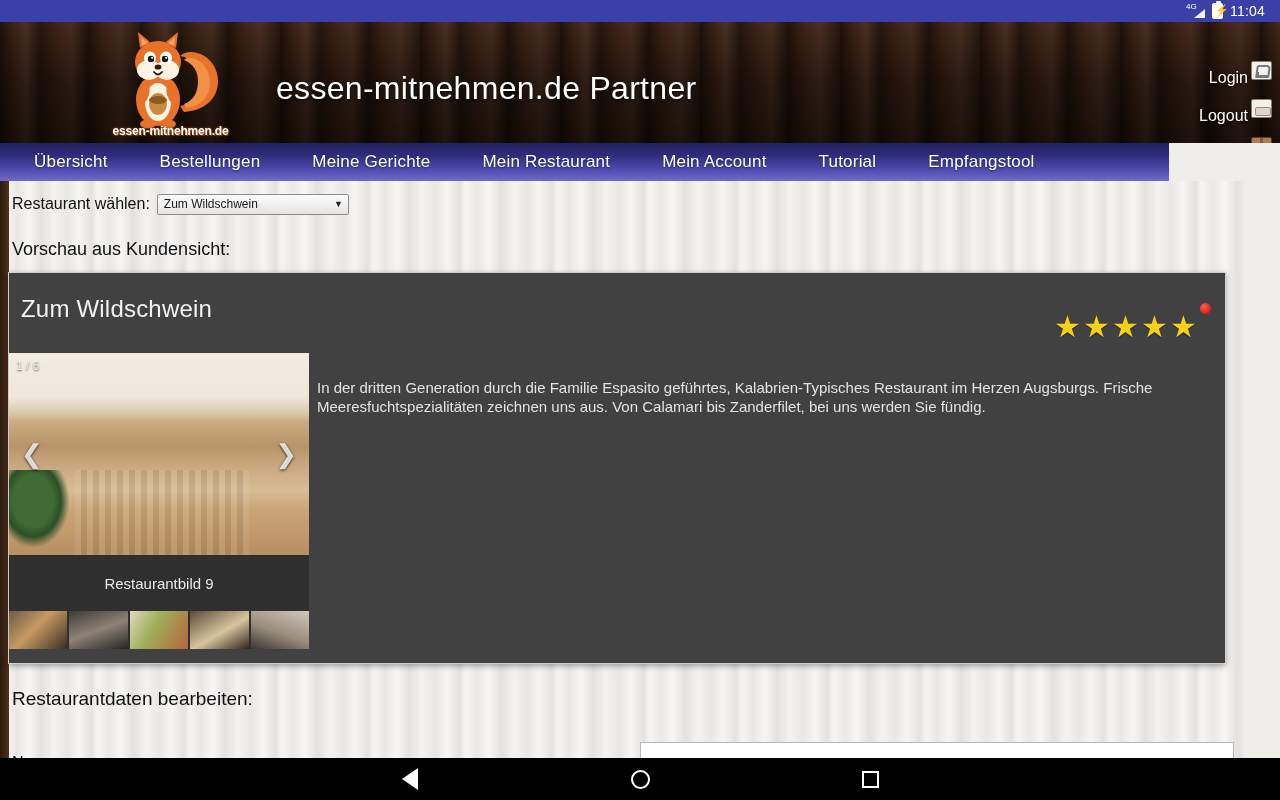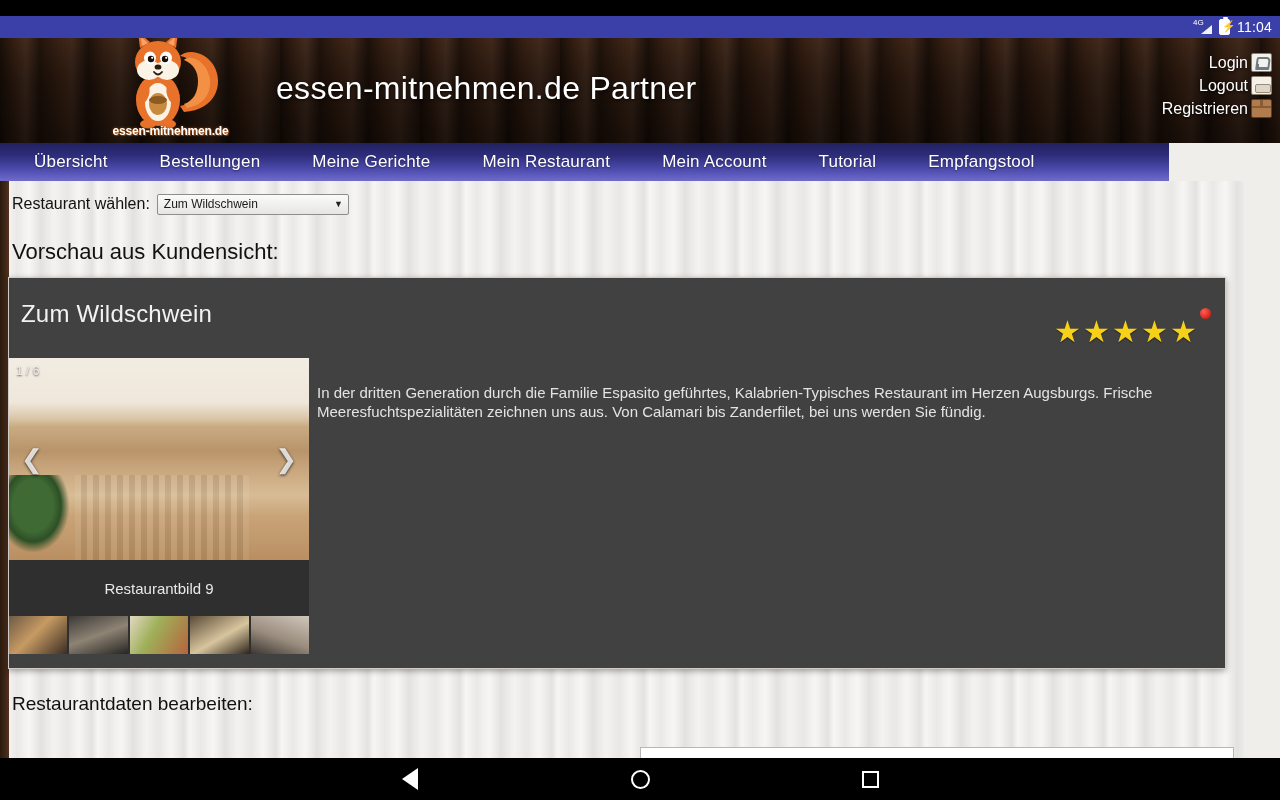--- a/index.html
+++ b/index.html
@@ -17,27 +17,27 @@
     position: relative;
     width: 1280px;
     height: 800px;
     background: #000;
     overflow: hidden;
   }
 
   
   .status-bar {
     position: absolute;
-    top: 16px; left: 0;
+    top: 0; left: 0;
     width: 1280px; height: 22px;
     background: #3b3fa8;
     display: flex;
     align-items: center;
     justify-content: flex-end;
-    padding-right: 8px;
+    padding-right: 15px;
     gap: 7px;
     z-index: 50;
   }
   .status-icons { display: flex; align-items: center; gap: 7px; }
   .sig-wrap { position: relative; width: 19px; height: 15px; display:block; }
   .sig-label {
     position: absolute; top: -1px; left: 0;
     font-size: 8px; color: #fff; line-height: 8px;
     font-family: "Liberation Sans", sans-serif;
   }
@@ -144,20 +144,21 @@
     align-items: center;
     gap: 3px;
     justify-content: flex-end;
   }
   .auth-link {
     font-size: 16px;
     color: #ffffff;
     text-shadow: 0 1px 3px rgba(0,0,0,.9);
     white-space: nowrap;
     cursor: pointer;
+    margin-top: 16px;
   }
   .auth-ico {
     width: 21px; height: 19px;
     border-radius: 2px;
     background: #f4f0ea;
     border: 1px solid #8a7c6b;
     position: relative;
     flex: 0 0 auto;
     overflow: hidden;
   }
@@ -268,21 +269,21 @@
   }
   .select-arrow {
     position: absolute;
     right: 5px; top: 50%;
     transform: translateY(-50%);
     font-size: 9px;
     color: #222;
   }
 
   .section-title {
-    font-size: 22px;
+    font-size: 18px;
     color: #111;
     padding-left: 12px;
     margin-top: 22px;
     margin-bottom: 12px;
   }
 
   
   .preview-card {
     position: relative;
     margin: 0 18px 0 8px;

